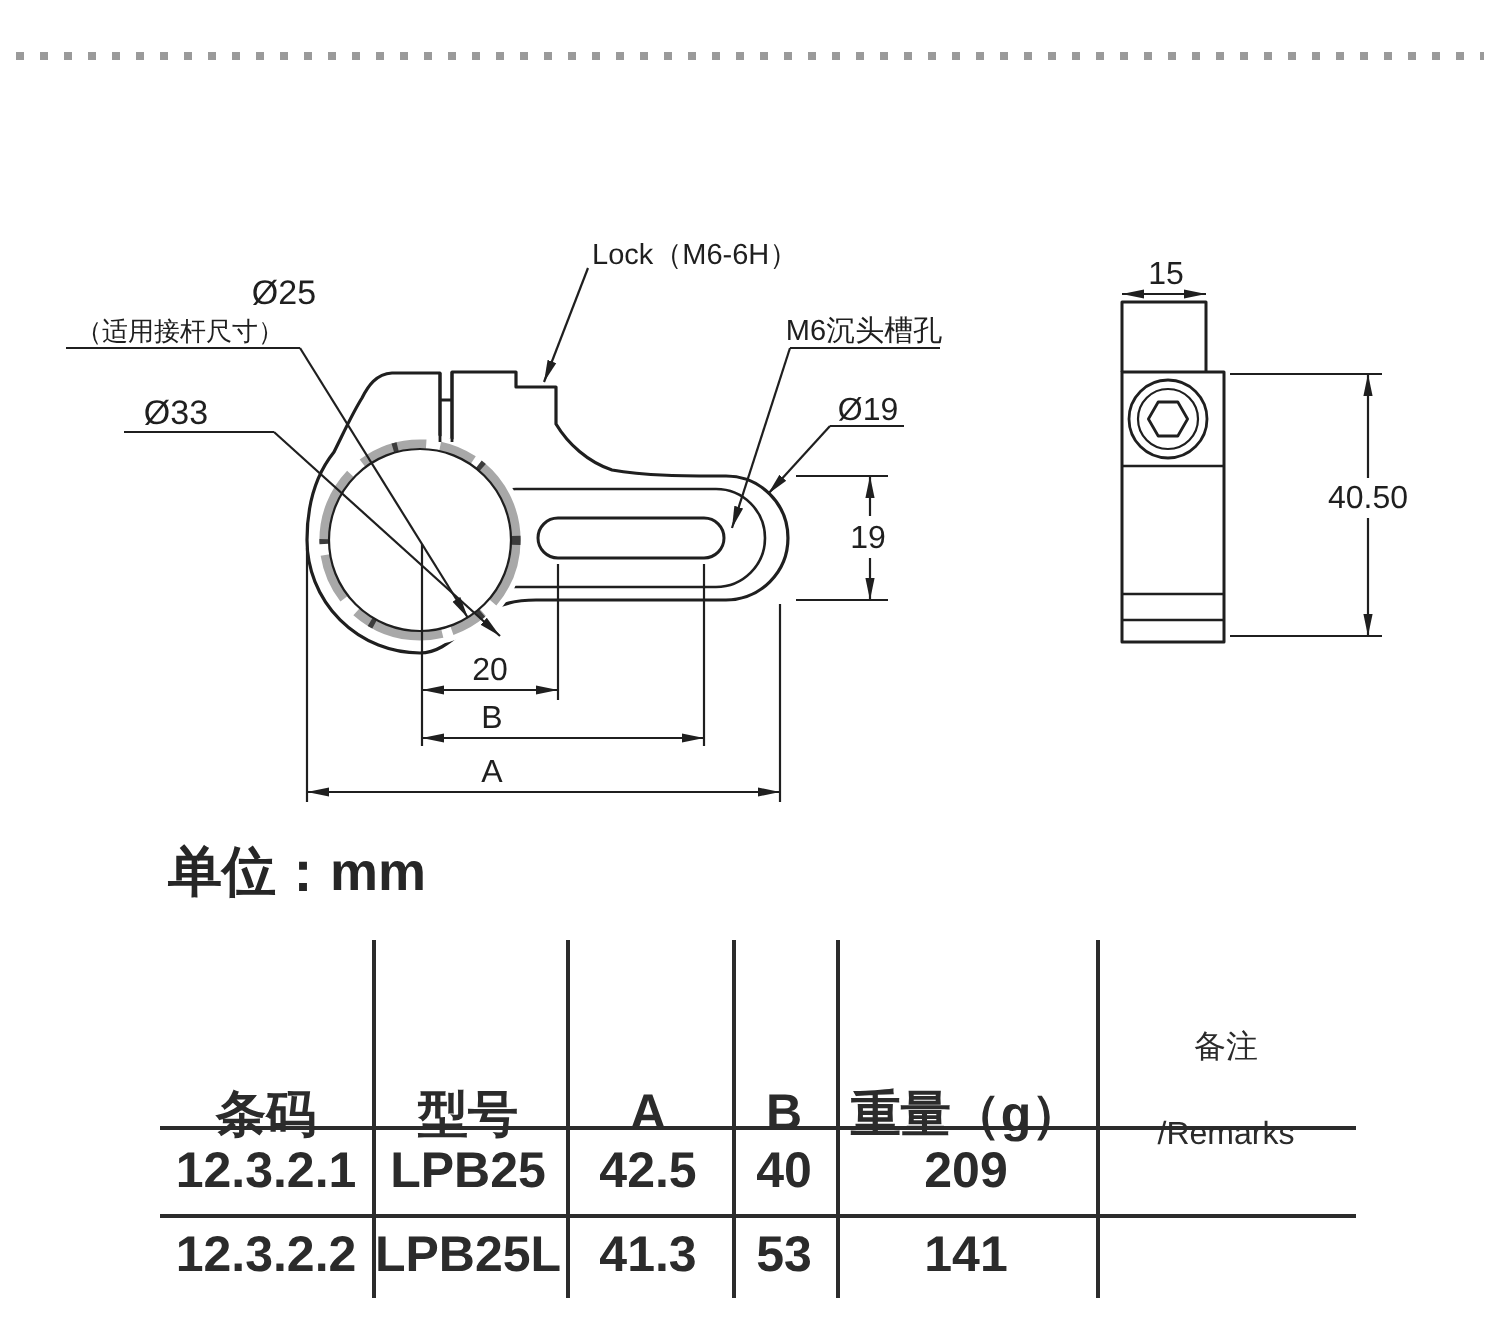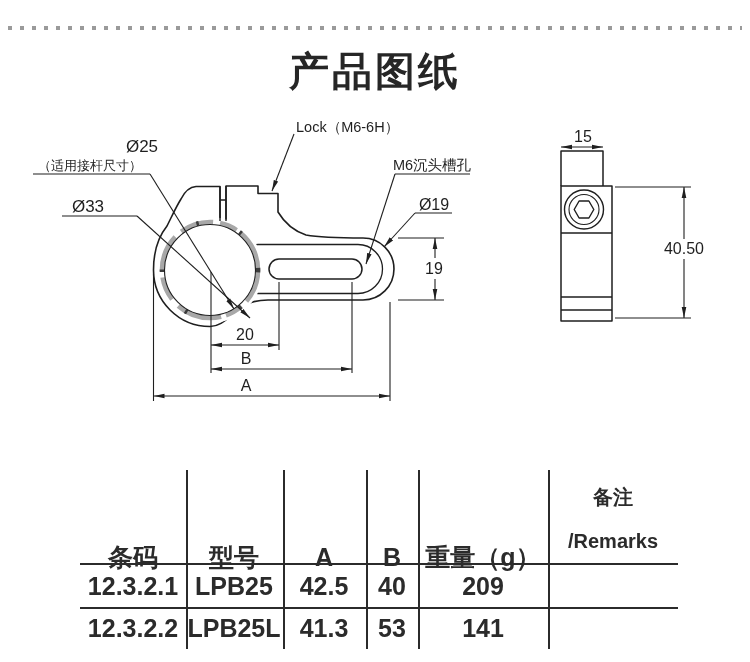--- a/index.html
+++ b/index.html
@@ -20,30 +20,29 @@
   }
   .drawing-svg{position:absolute;left:0;top:0;}
   
   .tbl-vline{position:absolute;width:2px;top:470px;height:179px;background:#2b2b2b;}
   .tbl-hline{position:absolute;left:80px;width:598px;height:2px;background:#2b2b2b;}
   .cell{
     position:absolute;transform:translate(-50%,-50%);white-space:nowrap;
     font-size:25px;color:#2b2b2b;font-weight:bold;
   }
   .cell.hdr{font-weight:bold;margin-top:40px;}
-  .cell.rmk{font-size:20px;font-weight:bold;}
+  .cell.rmk{font-size:16px;font-weight:normal;margin-top:27px;}
 </style>
 </head>
 <body>
 
 <div class="stage">
 
   <div class="dotted-sep"></div>
 
-  <div class="page-title">产品图纸</div>
 
   <svg class="drawing-svg" width="750" height="662" viewBox="0 0 750 662">
     <defs>
       <marker id="arr" viewBox="0 0 11 6" refX="11" refY="3" markerWidth="11" markerHeight="6" markerUnits="userSpaceOnUse" orient="auto-start-reverse">
         <path d="M11,3 L0,0.7 L0,5.3 Z" fill="#1f1f1f"></path>
       </marker>
     </defs>
 
     <g stroke="#1f1f1f" fill="none" stroke-width="1.6" stroke-linejoin="round">
 
@@ -138,20 +137,21 @@
       <text x="434" y="210" font-size="16" text-anchor="middle">Ø19</text>
       <text x="245" y="340" font-size="16" text-anchor="middle">20</text>
       <text x="246" y="364" font-size="16" text-anchor="middle">B</text>
       <text x="246" y="391" font-size="16" text-anchor="middle">A</text>
       <text x="434" y="274" font-size="16" text-anchor="middle">19</text>
       <text x="583" y="142" font-size="16" text-anchor="middle">15</text>
       <text x="684" y="254" font-size="16" text-anchor="middle">40.50</text>
     </g>
   </svg>
 
+  <div class="unit-label">单位：mm</div>
 
   <div>
 
     <div class="tbl-vline" style="left:186px"></div>
     <div class="tbl-vline" style="left:283px"></div>
     <div class="tbl-vline" style="left:366px"></div>
     <div class="tbl-vline" style="left:418px"></div>
     <div class="tbl-vline" style="left:548px"></div>
 
     <div class="tbl-hline" style="top:563px"></div>

